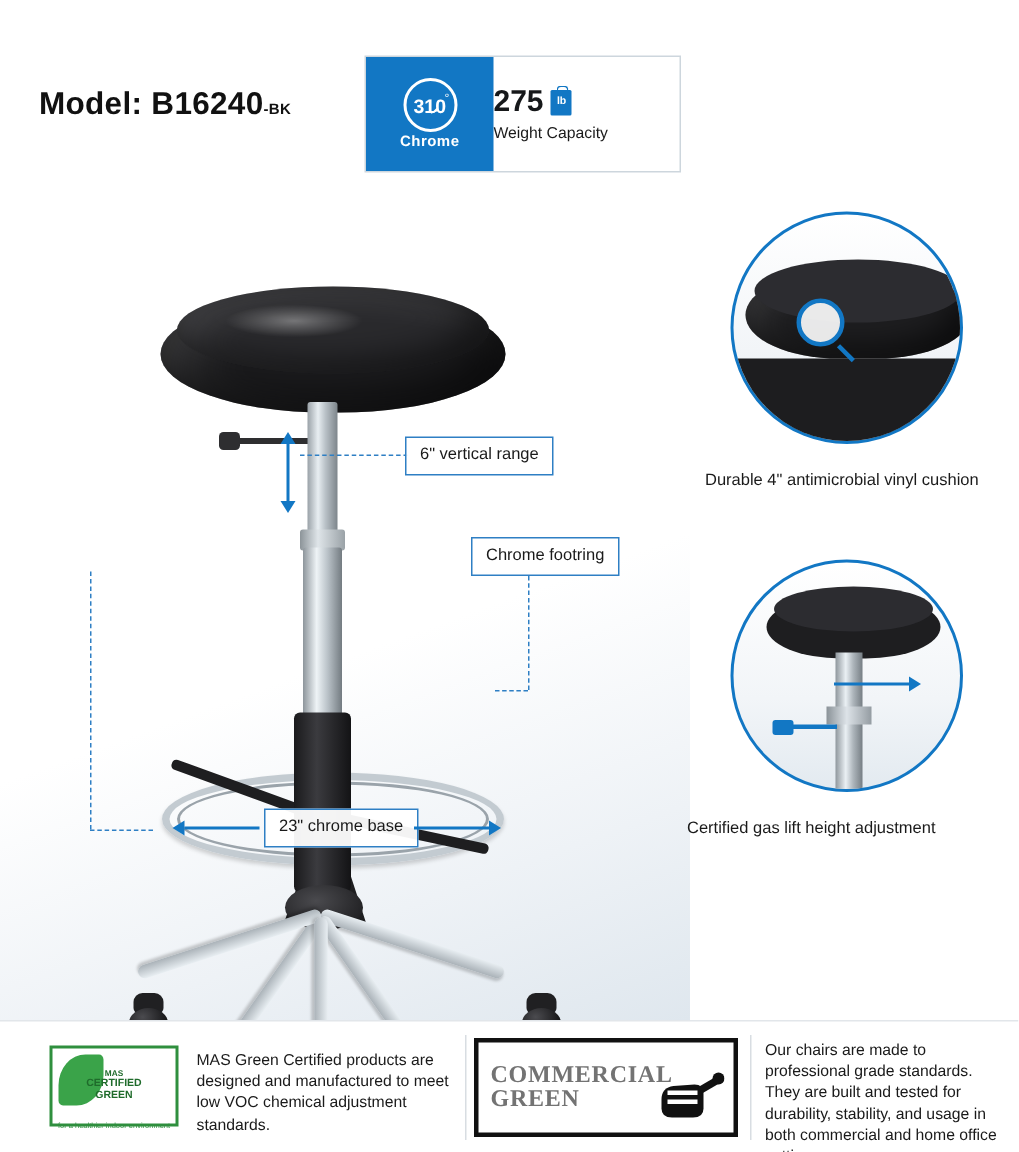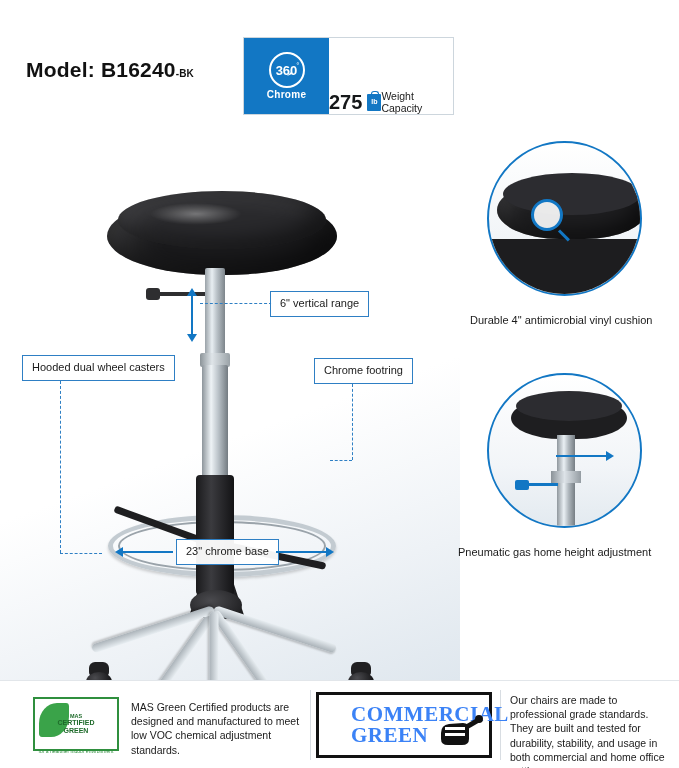--- a/index.html
+++ b/index.html
@@ -77,22 +77,22 @@
     width: 10px; height: 10px;
   }
   .badge-swivel .lbl {
     font-size: 10px;
     font-weight: bold;
     letter-spacing: .3px;
   }
   .badge-weight {
     flex: 1;
     display: flex;
-    flex-direction: row;
-    align-items: flex-end;
+    flex-direction: column;
+    align-items: flex-start;
     justify-content: center;
     color: #1a1a1a;
   }
   .weight-row {
     display: flex;
     align-items: center;
     gap: 5px;
   }
   .weight-num {
     font-size: 20px;
@@ -458,27 +458,26 @@
     position: absolute;
     left: 316px; top: 692px;
     width: 176px; height: 66px;
     border: 3px solid #111111;
     background: #ffffff;
     display: flex;
     align-items: center;
     padding-left: 8px;
   }
   .commercial-text {
-    font-size: 21px;
+    font-size: 16px;
     font-weight: bold;
     letter-spacing: 0.5px;
     line-height: 1.0;
-    color: #3b82f6;
+    color: #737373;
     font-family: "Liberation Serif", serif;
-    margin-left: 24px;
   }
   .fist {
     position: absolute;
     right: 6px; bottom: 4px;
     width: 48px; height: 40px;
   }
   .chairs-desc {
     position: absolute;
     left: 510px; top: 693px;
     width: 160px;
@@ -499,21 +498,21 @@
 <div class="page">
 
   <div class="model-line">
     <span>Model:</span>
     <span>B16240</span><span class="model-suffix">-BK</span>
   </div>
 
   <div class="badge-box">
     <div class="badge-swivel">
       <div class="swivel-circle">
-        <span class="num">360</span>
+        <span class="num">310</span>
         <span class="deg">°</span>
         <svg class="swivel-arrow" viewBox="0 0 10 10">
           <path d="M0 6 L5 1 L5 4 Z" fill="#ffffff"></path>
         </svg>
       </div>
       <div class="lbl">Chrome</div>
     </div>
     <div class="badge-weight">
       <div class="weight-row">
         <span class="weight-num">275</span>
@@ -582,23 +581,20 @@
 
   <div class="arrow-line" style="left:191px; top:295px; width:2px; height:40px;"></div>
   <div class="arrow-head up" style="left:187px; top:288px;"></div>
   <div class="arrow-head down" style="left:187px; top:334px;"></div>
 
   <div class="lead-h" style="left:200px; top:303px; width:72px;"></div>
   <div class="callout" style="left:270px; top:291px;">
     <span>6" vertical range</span>
   </div>
 
-  <div class="callout" style="left:22px; top:355px;">
-    <span>Hooded dual wheel casters</span>
-  </div>
   <div class="lead-v" style="left:60px; top:381px; height:172px;"></div>
   <div class="lead-h" style="left:60px; top:553px; width:42px;"></div>
 
   <div class="callout" style="left:314px; top:358px;">
     <span>Chrome footring</span>
   </div>
   <div class="lead-v" style="left:352px; top:384px; height:76px;"></div>
   <div class="lead-h" style="left:330px; top:460px; width:22px;"></div>
 
   <div class="callout" style="left:176px; top:539px;">
@@ -626,21 +622,21 @@
     <div class="d2-col"></div>
     <div class="d2-collar"></div>
     <div class="d2-lever">
       <div style="position:absolute;left:0;top:1px;width:14px;height:10px;background:#1277c4;border-radius:2px;"></div>
       <div style="position:absolute;left:13px;top:4px;width:30px;height:3px;background:#1277c4;"></div>
     </div>
   </div>
   <div class="arrow-line" style="left:556px; top:455px; width:52px;"></div>
   <div class="arrow-head right" style="left:606px; top:451px;"></div>
   <div class="detail-cap" style="left:458px; top:545px; width:210px;">
-    <span>Pneumatic gas home height adjustment</span>
+    <span>Certified gas lift height adjustment</span>
   </div>
 
   <div class="bottom-band"></div>
 
   <div class="divider-v" style="left:310px;"></div>
   <div class="divider-v" style="left:500px;"></div>
 
   <div class="mas-logo">
     <div class="mas-leaf"></div>
     <div class="mas-text">

